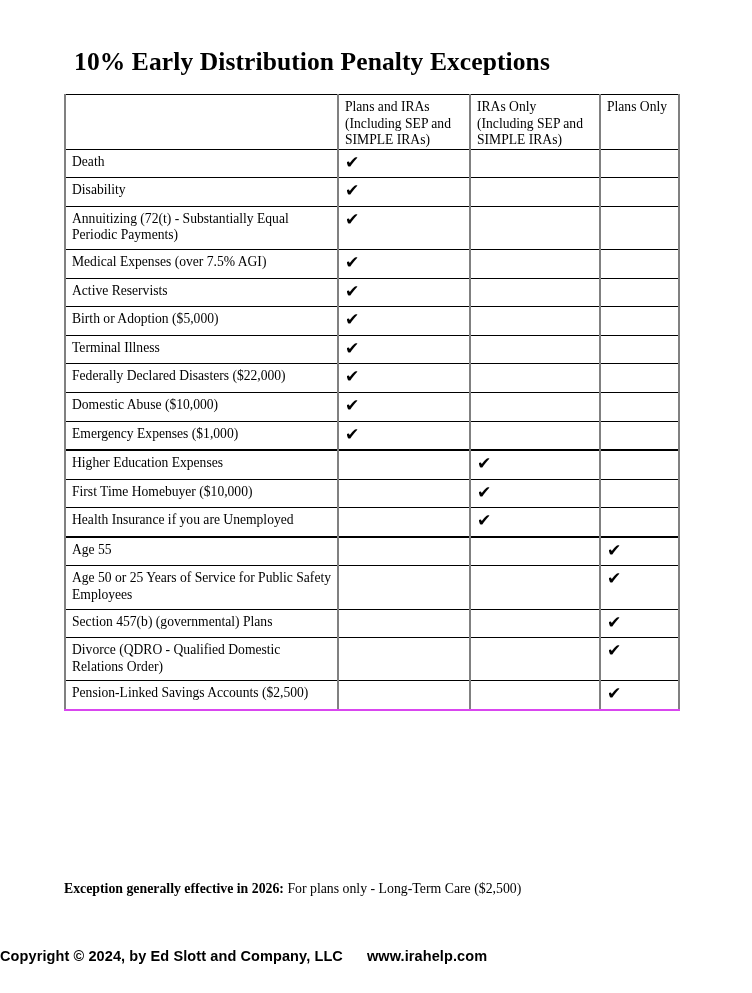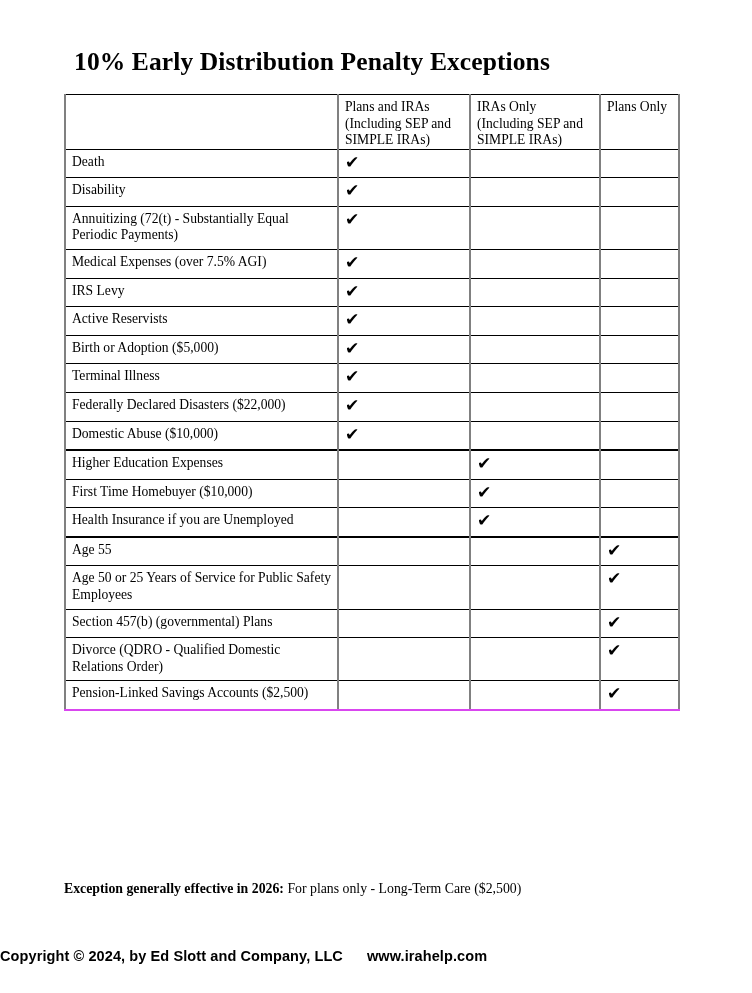--- a/index.html
+++ b/index.html
@@ -163,26 +163,20 @@
           <td class="mark-cell"></td>
           <td class="mark-cell"></td>
         </tr>
         <tr>
           <td class="name-cell">Medical Expenses (over 7.5% AGI)</td>
           <td class="mark-cell"><span class="check">✔</span></td>
           <td class="mark-cell"></td>
           <td class="mark-cell"></td>
         </tr>
         <tr>
-          <td class="name-cell">IRS Levy</td>
-          <td class="mark-cell"><span class="check">✔</span></td>
-          <td class="mark-cell"></td>
-          <td class="mark-cell"></td>
-        </tr>
-        <tr>
           <td class="name-cell">Active Reservists</td>
           <td class="mark-cell"><span class="check">✔</span></td>
           <td class="mark-cell"></td>
           <td class="mark-cell"></td>
         </tr>
         <tr>
           <td class="name-cell">Birth or Adoption ($5,000)</td>
           <td class="mark-cell"><span class="check">✔</span></td>
           <td class="mark-cell"></td>
           <td class="mark-cell"></td>
@@ -194,20 +188,26 @@
           <td class="mark-cell"></td>
         </tr>
         <tr>
           <td class="name-cell">Federally Declared Disasters ($22,000)</td>
           <td class="mark-cell"><span class="check">✔</span></td>
           <td class="mark-cell"></td>
           <td class="mark-cell"></td>
         </tr>
         <tr>
           <td class="name-cell">Domestic Abuse ($10,000)</td>
+          <td class="mark-cell"><span class="check">✔</span></td>
+          <td class="mark-cell"></td>
+          <td class="mark-cell"></td>
+        </tr>
+        <tr>
+          <td class="name-cell">Emergency Expenses ($1,000)</td>
           <td class="mark-cell"><span class="check">✔</span></td>
           <td class="mark-cell"></td>
           <td class="mark-cell"></td>
         </tr>
         <tr class="group-start">
           <td class="name-cell">Higher Education Expenses</td>
           <td class="mark-cell"></td>
           <td class="mark-cell"><span class="check">✔</span></td>
           <td class="mark-cell"></td>
         </tr>

